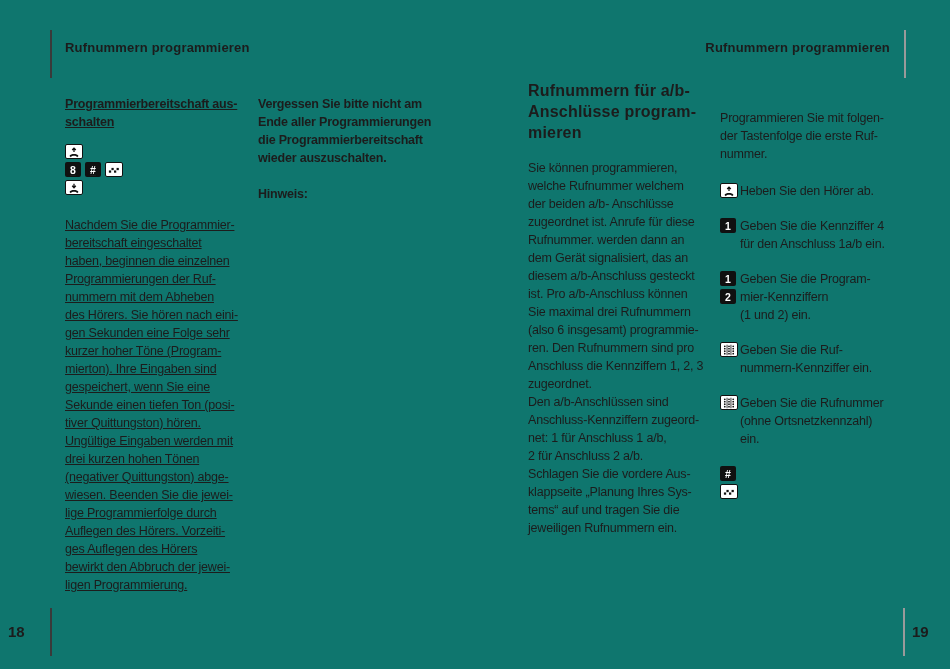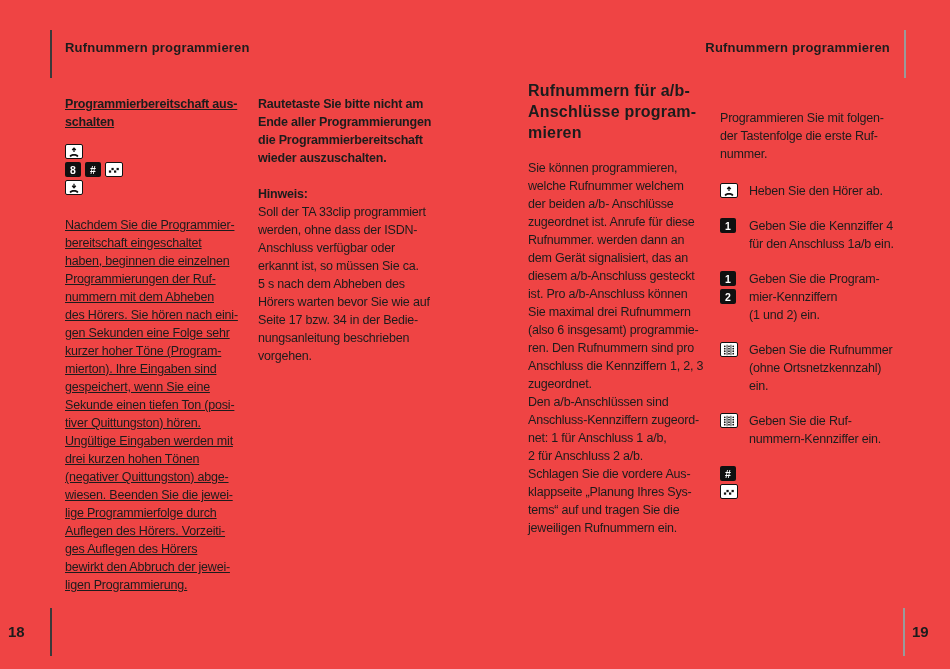--- a/index.html
+++ b/index.html
@@ -1,19 +1,19 @@
 <!DOCTYPE html>
 <html><head>
 <meta charset="utf-8">
 <style>
   * { margin:0; padding:0; box-sizing:border-box; }
   html,body { background:#e8e8e8; }
   .spread {
     position:relative; width:950px; height:669px;
-    background:#ef4444; overflow:hidden;
+    background:#0f766e; overflow:hidden;
     font-family:"Liberation Sans", sans-serif;
     color:#1c1c1c;
   }
   
   .vbar { position:absolute; width:2px; }
   .bar-dark { background:#3a3a3a; }
   .bar-gray { background:#9a9a9a; }
   .running-head {
     position:absolute; top:40px;
     font-size:13px; font-weight:bold; letter-spacing:0.2px;
@@ -48,21 +48,21 @@
     display:inline-flex; align-items:center; justify-content:center;
     width:18px; height:15px; background:#fff;
     border:1.6px solid #101010; border-radius:2px;
     flex:0 0 auto;
   }
   .icon-box svg { display:block; }
   
   .icon-cluster { margin-top:13px; }
   .icon-row { display:flex; gap:4px; margin-bottom:3px; align-items:center; }
   
-  .step { display:flex; gap:9px; margin-bottom:17px; align-items:flex-start; }
+  .step { display:flex; margin-bottom:17px; align-items:flex-start; }
   .step-icons { display:flex; flex-direction:column; gap:3px; width:20px; flex:0 0 auto; padding-top:1px; }
   .step-text { font-size:12.5px; line-height:18px; letter-spacing:-0.2px; white-space:pre-line; }
 </style>
 </head>
 <body>
 
 <div class="spread">
 
   <div class="vbar bar-dark" style="left:50px; top:30px; height:48px;"></div>
   <div class="running-head" style="left:65px;">Rufnummern programmieren</div>
@@ -128,34 +128,25 @@
 (negativer Quittungston) abge-
 wiesen. Beenden Sie die jewei-
 lige Programmierfolge durch
 Auflegen des Hörers. Vorzeiti-
 ges Auflegen des Hörers
 bewirkt den Abbruch der jewei-
 ligen Programmierung.</div>
   </div>
 
   <div class="col" style="left:258px; width:178px;">
-    <div class="body-text bold">Rautetaste Sie bitte nicht am
+    <div class="body-text bold">Vergessen Sie bitte nicht am
 Ende aller Programmierungen
 die Programmierbereitschaft
 wieder auszuschalten.</div>
     <div class="body-text bold" style="margin-top:18px;">Hinweis:</div>
-    <div class="body-text">Soll der TA 33clip programmiert
-werden, ohne dass der ISDN-
-Anschluss verfügbar oder
-erkannt ist, so müssen Sie ca.
-5 s nach dem Abheben des
-Hörers warten bevor Sie wie auf
-Seite 17 bzw. 34 in der Bedie-
-nungsanleitung beschrieben
-vorgehen.</div>
   </div>
 
   <div class="col" style="left:528px; top:80px; width:182px;">
     <div class="section-heading">Rufnummern für a/b-
 Anschlüsse program-
 mieren</div>
     <div class="body-text" style="margin-top:16px;">Sie können programmieren,
 welche Rufnummer welchem
 der beiden a/b- Anschlüsse
 zugeordnet ist. Anrufe für diese
@@ -227,23 +218,22 @@
               <circle cx="14.6" cy="6.3" r="1.15" fill="#101010"></circle>
             <circle cx="3.4" cy="9.6" r="1.15" fill="#101010"></circle>
               <circle cx="9" cy="9.6" r="1.15" fill="#101010"></circle>
               <circle cx="14.6" cy="9.6" r="1.15" fill="#101010"></circle>
             <circle cx="3.4" cy="12.9" r="1.15" fill="#101010"></circle>
               <circle cx="9" cy="12.9" r="1.15" fill="#101010"></circle>
               <circle cx="14.6" cy="12.9" r="1.15" fill="#101010"></circle>
           </svg>
         </span>
       </div>
-      <div class="step-text">Geben Sie die Rufnummer
-(ohne Ortsnetzkennzahl)
-ein.</div>
+      <div class="step-text">Geben Sie die Ruf-
+nummern-Kennziffer ein.</div>
     </div>
 
     <div class="step">
       <div class="step-icons">
         <span class="icon-box">
           <svg width="14" height="12" viewBox="0 0 18 16">
             <line x1="6.4" y1="1" x2="6.4" y2="15" stroke="#101010" stroke-width="1.1"></line>
             <line x1="11.6" y1="1" x2="11.6" y2="15" stroke="#101010" stroke-width="1.1"></line>
             <circle cx="3.4" cy="3" r="1.15" fill="#101010"></circle>
               <circle cx="9" cy="3" r="1.15" fill="#101010"></circle>
@@ -253,22 +243,23 @@
               <circle cx="14.6" cy="6.3" r="1.15" fill="#101010"></circle>
             <circle cx="3.4" cy="9.6" r="1.15" fill="#101010"></circle>
               <circle cx="9" cy="9.6" r="1.15" fill="#101010"></circle>
               <circle cx="14.6" cy="9.6" r="1.15" fill="#101010"></circle>
             <circle cx="3.4" cy="12.9" r="1.15" fill="#101010"></circle>
               <circle cx="9" cy="12.9" r="1.15" fill="#101010"></circle>
               <circle cx="14.6" cy="12.9" r="1.15" fill="#101010"></circle>
           </svg>
         </span>
       </div>
-      <div class="step-text">Geben Sie die Ruf-
-nummern-Kennziffer ein.</div>
+      <div class="step-text">Geben Sie die Rufnummer
+(ohne Ortsnetzkennzahl)
+ein.</div>
     </div>
 
     <div class="step">
       <div class="step-icons">
         <span class="key">#</span>
         <span class="icon-box">
           <svg width="14" height="12" viewBox="0 0 18 16">
             <rect x="2.2" y="8.6" width="3" height="3" fill="#101010"></rect>
             <rect x="5.6" y="5.2" width="3" height="3" fill="#101010"></rect>
             <rect x="9.0" y="8.6" width="3" height="3" fill="#101010"></rect>

